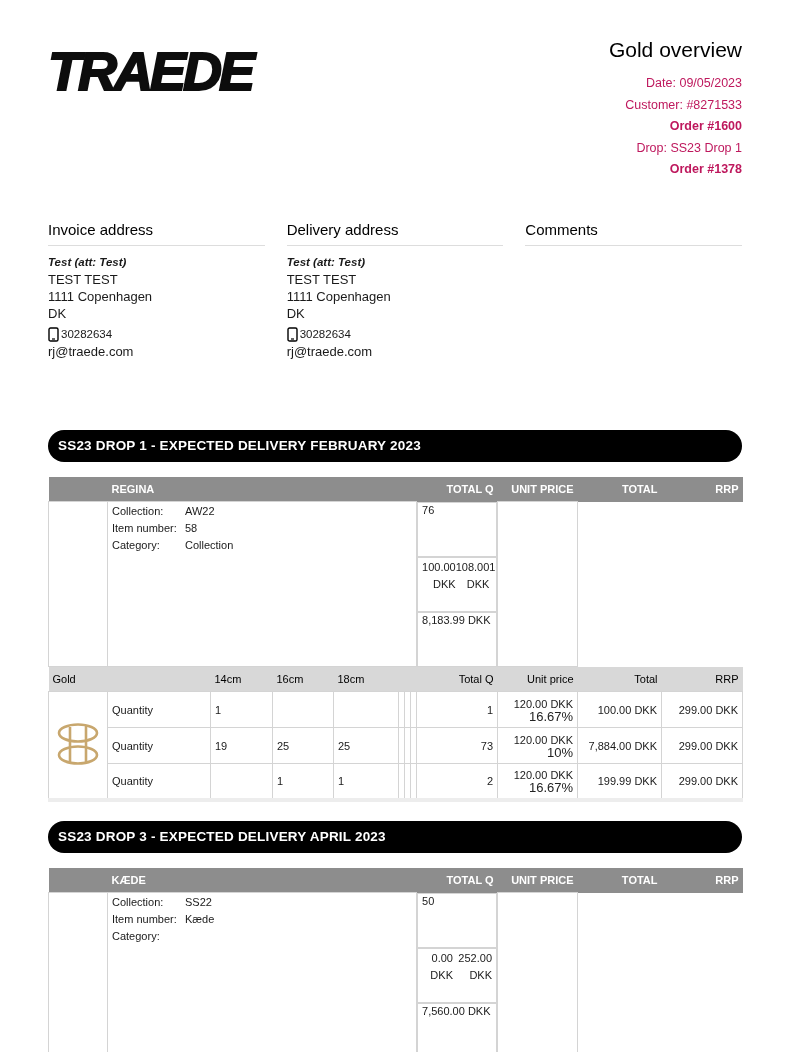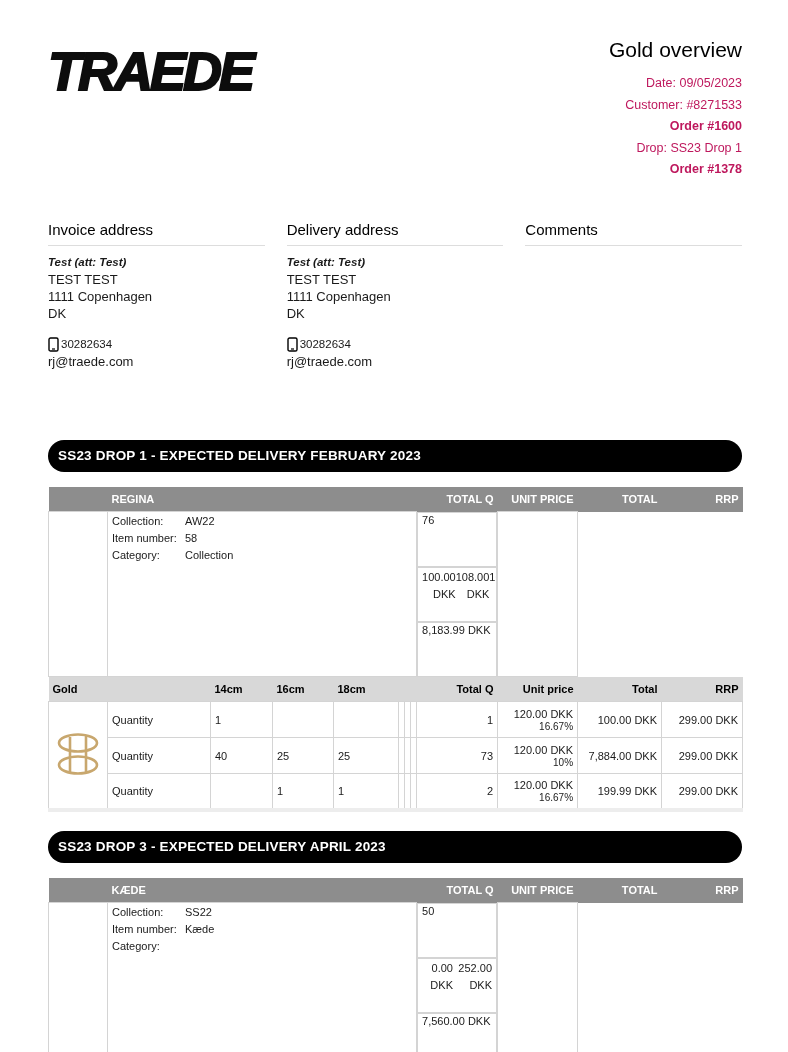--- a/index.html
+++ b/index.html
@@ -25,21 +25,21 @@
 
   
   .addresses { display:flex; gap:22px; margin-top:40px; }
   .addr-col { width:222px; }
   .addr-heading {
     font-size:15px; font-weight:normal; color:#000;
     padding-bottom:7px; border-bottom:1px solid #ddd; margin-bottom:8px;
   }
   .addr-name { font-weight:bold; font-size:11.5px; line-height:17px;font-style:italic; }
   .addr-line { font-size:13px; line-height:17px; }
-  .addr-contact { margin-top:14px; }
+  .addr-contact { margin-top:4px; }
   .phone-row { font-size:11.5px; line-height:17px; display:flex; align-items:center; }
   .phone-ic { margin-right:2px; display:inline-flex; }
 
   
   .banner {
     background:#000; color:#fff; font-weight:bold; font-size:13.5px;
     height:32px; line-height:32px; padding-left:10px; letter-spacing:.2px;border-radius:16px;
   }
   .sec-1 { margin-top:70px; }
   .sec-2 { margin-top:19px; }
@@ -48,32 +48,32 @@
   table.order-table {
     border-collapse:collapse; table-layout:fixed; width:694px;
     margin-top:15px; font-size:11px; border-bottom:4px solid #ededed;
   }
   td { padding:3px 4px; vertical-align:middle; overflow:hidden; }
   tr.phdr td {
     background:#8d8d8d; color:#fff; font-weight:bold; height:25px;
     border:none; white-space:nowrap;margin-top:48px;
   }
   tr.vhdr td {
-    background:#d8d8d8; color:#000; font-weight:bold; height:25px;
+    background:#d8d8d8; color:#000; font-weight:normal; height:25px;
     border:none; white-space:nowrap;
   }
   tr.info td { border:1px solid #d4d4d4; vertical-align:top; height:55px; padding-top:1px; }
   tr.qrow td { border:1px solid #d4d4d4; height:36px; }
   td.num, tr.phdr td.num, tr.vhdr td.num { text-align:right; }
   td.top { vertical-align:top; }
   .kv { display:flex; line-height:17px; }
   .kv .k { width:73px; flex:none; }
   .uprice-line { line-height:17px; text-align:right; }
   .uline { line-height:13px; }
-  .pct { font-size:10px; line-height:11px; color:#222; }
+  .pct { font-size:13px; line-height:11px; color:#222; }
   td.img-cell { text-align:center; vertical-align:middle; padding:2px; }
   .imgbox { display:flex; align-items:center; justify-content:center; }
 </style>
 </head>
 <body>
 
 <div class="page">
 
   <div class="top">
     <div class="logo">TRAEDE</div>
@@ -217,21 +217,21 @@
         <td class="num">1</td>
         <td class="num">
           <div class="uline">120.00 DKK</div>
           <div class="pct">16.67%</div>
         </td>
         <td class="num">100.00 DKK</td>
         <td class="num">299.00 DKK</td>
       </tr>
       <tr class="qrow">
         <td>Quantity</td>
-        <td>40</td>
+        <td>19</td>
         <td>25</td>
         <td>25</td>
         <td></td>
             <td></td>
             <td></td>
         <td class="num">73</td>
         <td class="num">
           <div class="uline">120.00 DKK</div>
           <div class="pct">10%</div>
         </td>

